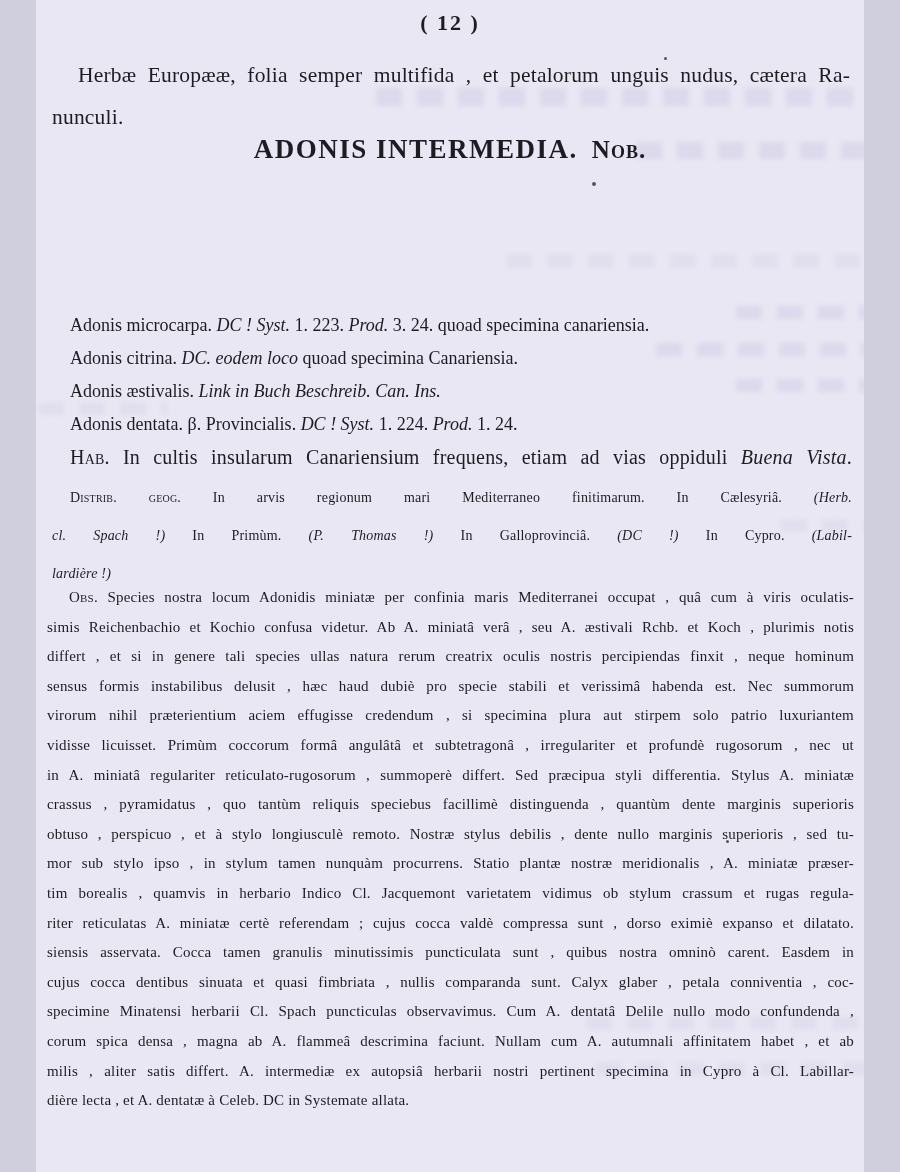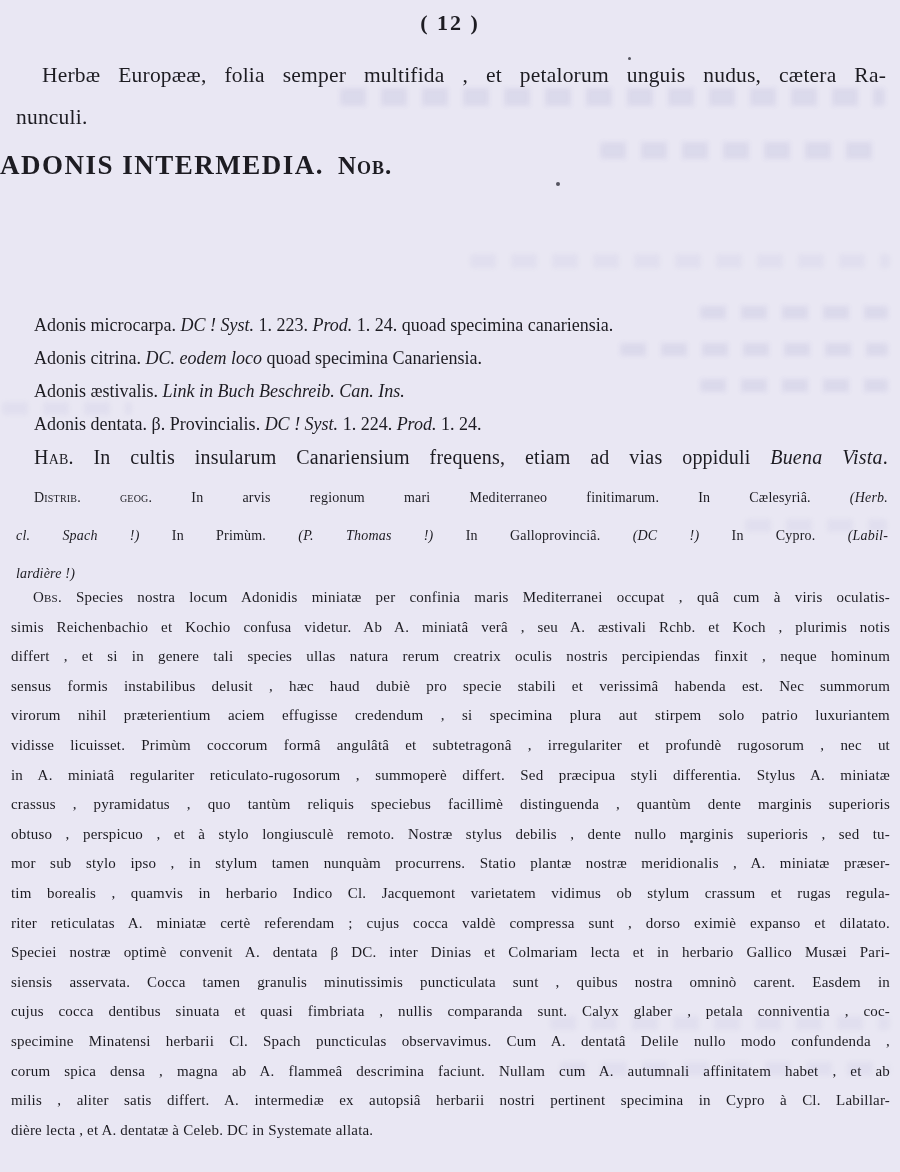--- a/index.html
+++ b/index.html
@@ -2,38 +2,38 @@
 <html style="--paper: #e9e7f3; --ink: #1d1c22;"><head>
 <meta charset="utf-8">
 <style>
   :root{
     --paper:#e9e7f3;
     --ink:#1d1c22;
     --ghost:rgba(125,125,185,.16);
   }
   html,body{margin:0;padding:0;background:#cfcfdd;}
   #page{
-    position:relative;width:900px;height:1172px;margin:0 auto;
+    position:relative;width:828px;height:1172px;margin:0 auto;
     background:var(--paper);color:var(--ink);
     font-family:"Liberation Serif","DejaVu Serif",serif;
     overflow:hidden;
   }
   .abs{position:absolute;}
   .line{text-align:justify;text-align-last:justify;text-justify:inter-word;letter-spacing:.2px;}
   .line.last{text-align-last:left;}
   .it{font-style:italic;}
   .sc{font-variant:small-caps;}
   
   #pageno{top:10px;left:0;width:100%;text-align:center;
     font-size:22px;font-weight:bold;letter-spacing:2px;}
   
   #intro{top:54px;left:16px;right:14px;font-size:21.5px;line-height:42px;}
   #intro .line:first-child{text-indent:26px;}
   
-  #heading{top:150px;left:0;width:100%;
+  #heading{top:134px;left:0;width:100%;text-align:center;
     font-size:27px;font-weight:bold;letter-spacing:1.5px;}
   #heading .author{font-size:25px;margin-left:14px;letter-spacing:1px;}
   
   #diagnosis{top:196px;left:16px;right:14px;font-size:19.5px;line-height:44px;}
   #diagnosis .line:first-child{text-indent:26px;}
   
   #synonyms{top:309px;left:34px;right:14px;font-size:18px;line-height:33px;}
   
   #hab{top:441px;left:16px;right:12px;font-size:20px;line-height:32px;}
   #hab .line{text-indent:18px;}
@@ -79,21 +79,21 @@
     <div class="line last">nunculi.</div>
   </div>
 
   <div id="heading" class="abs">
     <span>ADONIS INTERMEDIA.</span><span class="author sc">Nob.</span>
   </div>
 
 
   <div id="synonyms" class="abs">
     <div>
-      <span>Adonis microcarpa. </span><span class="it">DC ! Syst.</span><span> 1. 223. </span><span class="it">Prod.</span><span> 1. 24. quoad specimina canariensia.</span>
+      <span>Adonis microcarpa. </span><span class="it">DC ! Syst.</span><span> 1. 223. </span><span class="it">Prod.</span><span> 3. 24. quoad specimina canariensia.</span>
     </div>
     <div>
       <span>Adonis citrina. </span><span class="it">DC. eodem loco</span><span> quoad specimina Canariensia.</span>
     </div>
     <div>
       <span>Adonis æstivalis. </span><span class="it">Link in Buch Beschreib. Can. Ins.</span>
     </div>
     <div>
       <span>Adonis dentata. β. Provincialis. </span><span class="it">DC ! Syst.</span><span> 1. 224. </span><span class="it">Prod.</span><span> 1. 24.</span>
     </div>
@@ -126,21 +126,20 @@
     <div class="line">differt , et si in genere tali species ullas natura rerum creatrix oculis nostris percipiendas finxit , neque hominum</div>
     <div class="line">sensus formis instabilibus delusit , hæc haud dubiè pro specie stabili et verissimâ habenda est. Nec summorum</div>
     <div class="line">virorum nihil præterientium aciem effugisse credendum , si specimina plura aut stirpem solo patrio luxuriantem</div>
     <div class="line">vidisse licuisset. Primùm coccorum formâ angulâtâ et subtetragonâ , irregulariter et profundè rugosorum , nec ut</div>
     <div class="line">in A. miniatâ regulariter reticulato-rugosorum , summoperè differt. Sed præcipua styli differentia. Stylus A. miniatæ</div>
     <div class="line">crassus , pyramidatus , quo tantùm reliquis speciebus facillimè distinguenda , quantùm dente marginis superioris</div>
     <div class="line">obtuso , perspicuo , et à stylo longiusculè remoto. Nostræ stylus debilis , dente nullo marginis superioris , sed tu-</div>
     <div class="line">mor sub stylo ipso , in stylum tamen nunquàm procurrens. Statio plantæ nostræ meridionalis , A. miniatæ præser-</div>
     <div class="line">tim borealis , quamvis in herbario Indico Cl. Jacquemont varietatem vidimus ob stylum crassum et rugas regula-</div>
     <div class="line">riter reticulatas A. miniatæ certè referendam ; cujus cocca valdè compressa sunt , dorso eximiè expanso et dilatato.</div>
-    <div class="line">Speciei nostræ optimè convenit A. dentata β DC. inter Dinias et Colmariam lecta et in herbario Gallico Musæi Pari-</div>
     <div class="line">siensis asservata. Cocca tamen granulis minutissimis puncticulata sunt , quibus nostra omninò carent. Easdem in</div>
     <div class="line">cujus cocca dentibus sinuata et quasi fimbriata , nullis comparanda sunt. Calyx glaber , petala conniventia , coc-</div>
     <div class="line">specimine Minatensi herbarii Cl. Spach puncticulas observavimus. Cum A. dentatâ Delile nullo modo confundenda ,</div>
     <div class="line">corum spica densa , magna ab A. flammeâ descrimina faciunt. Nullam cum A. autumnali affinitatem habet , et ab</div>
     <div class="line">milis , aliter satis differt. A. intermediæ ex autopsiâ herbarii nostri pertinent specimina in Cypro à Cl. Labillar-</div>
     <div class="line last">dière lecta , et A. dentatæ à Celeb. DC in Systemate allata.</div>
   </div>
 
 </div>
 

